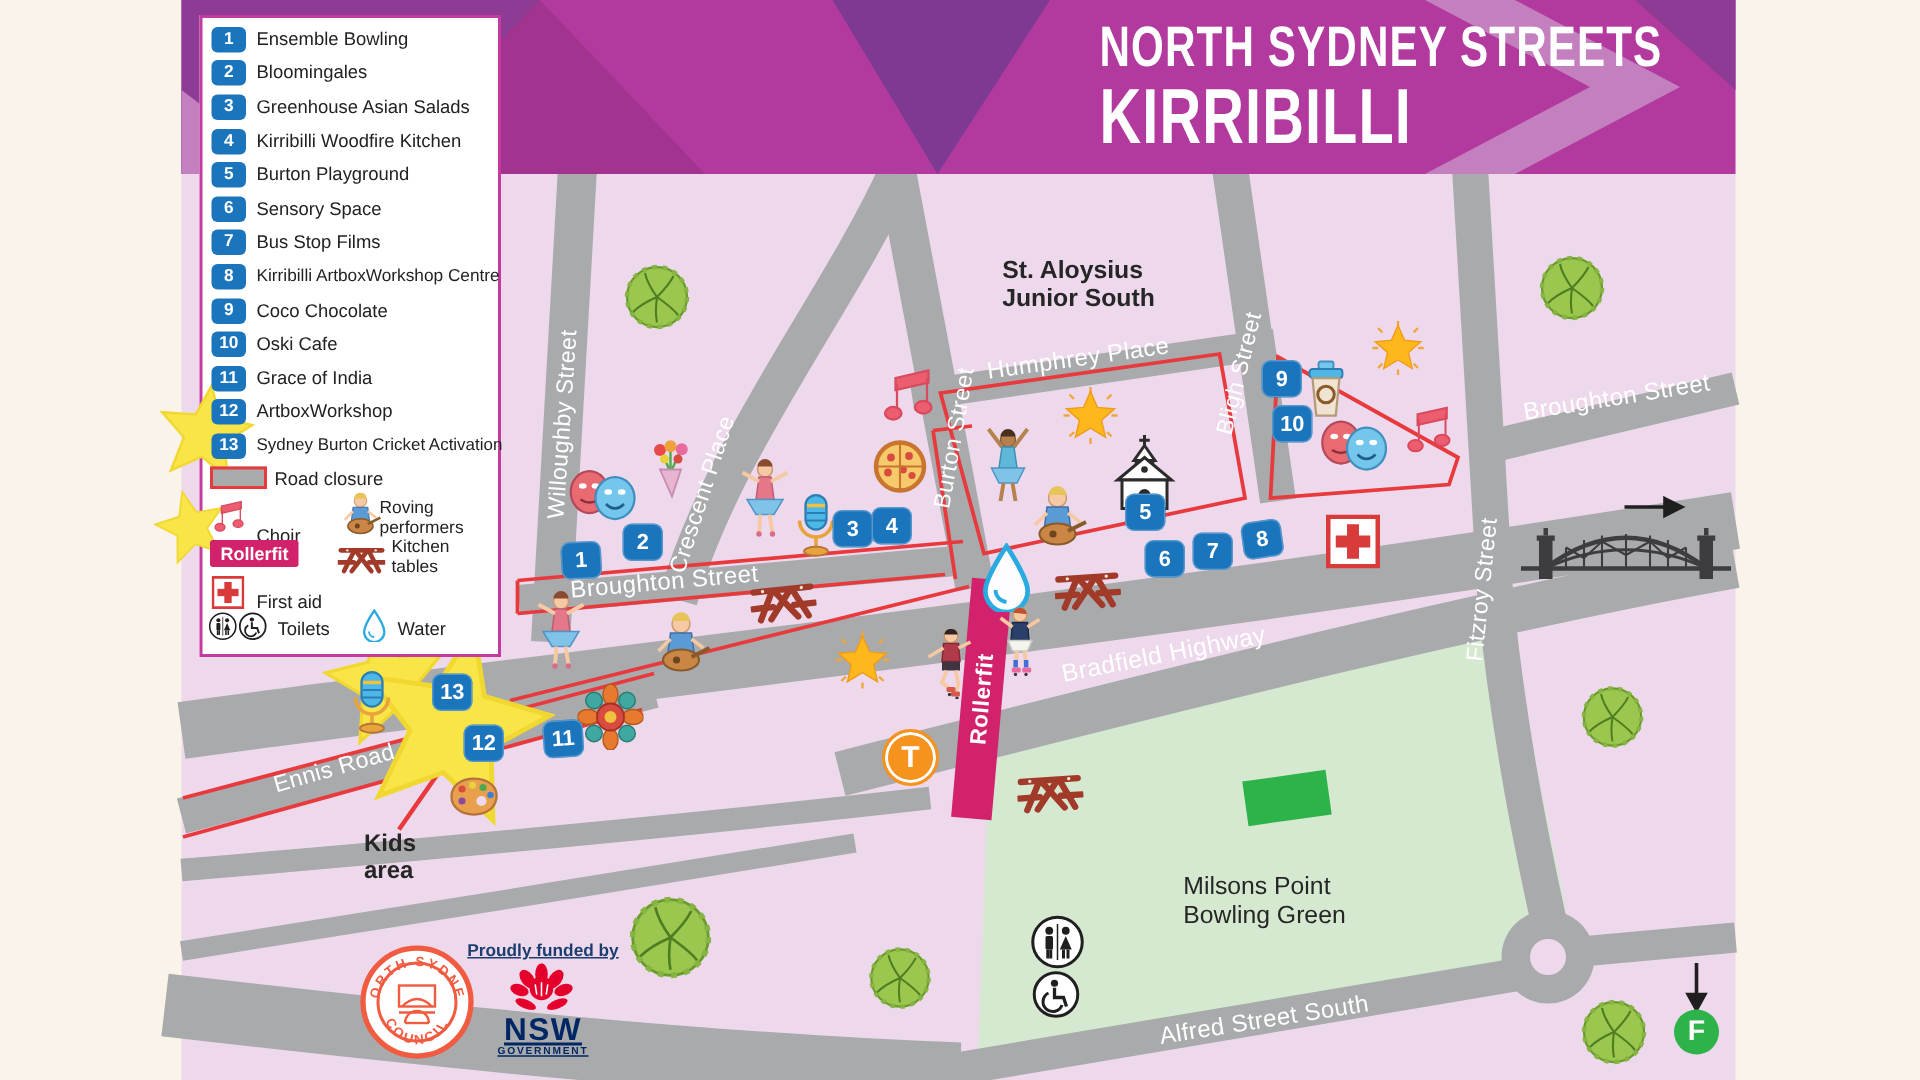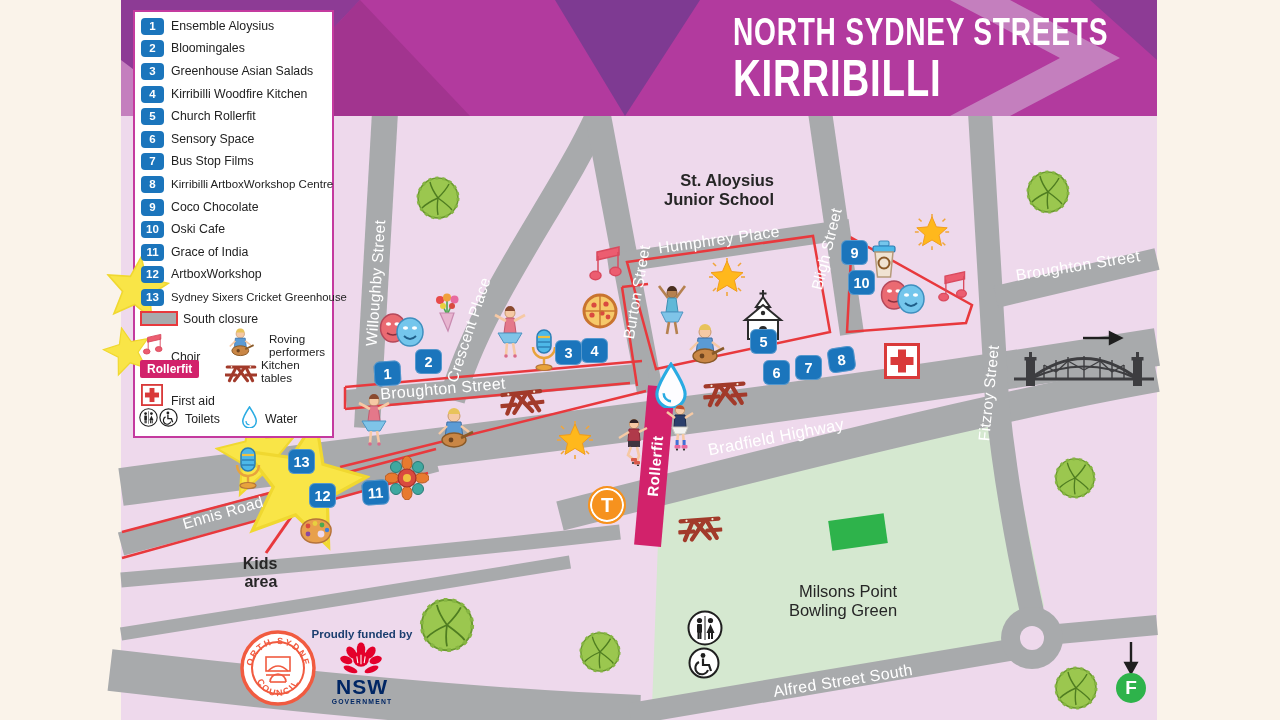--- a/index.html
+++ b/index.html
@@ -8,21 +8,21 @@
   svg.bg{position:absolute;left:0;top:0;z-index:0;}
   svg.ic{position:absolute;z-index:2;overflow:visible;}
   
   .hdr{position:absolute;left:733px;color:#fff;font-weight:bold;z-index:2;
        transform-origin:left top;transform:scaleX(.74);white-space:nowrap;letter-spacing:1px;}
   #hdr1{top:11px;font-size:38px;}
   #hdr2{top:48px;font-size:52px;}
   
   .street{position:absolute;color:#fff;white-space:nowrap;z-index:3;
           transform:translate(-50%,-50%) rotate(var(--r));font-size:15.5px;letter-spacing:.3px;}
-  .blklbl{position:absolute;color:#262626;text-align:right;z-index:3;
+  .blklbl{position:absolute;color:#262626;text-align:left;z-index:3;
           transform:translate(-50%,-50%);line-height:1.15;white-space:nowrap;}
   
   .badge{position:absolute;width:27px;height:25px;background:#1b75bc;border-radius:6px;
          color:#fff;font-weight:bold;font-size:14.5px;display:flex;align-items:center;
          justify-content:center;z-index:3;box-shadow:0 0 0 1px rgba(255,255,255,.25) inset;}
   .marker{position:absolute;border-radius:50%;color:#fff;font-weight:bold;z-index:3;
           display:flex;align-items:center;justify-content:center;}
   
   #legend-bg{position:absolute;left:133px;top:10px;width:201px;height:428px;background:#fff;
              border:2px solid #c43a9f;z-index:3;box-sizing:border-box;}
@@ -32,21 +32,21 @@
         font-weight:bold;font-size:11.5px;display:flex;align-items:center;justify-content:center;padding:0 1px;}
   .ltxt{font-size:12.3px;color:#222;white-space:nowrap;}
   .lsym{position:absolute;font-size:12.3px;color:#222;}
   .sm2{font-size:11.6px;line-height:1.12;}
   #rf-badge{background:#d2226b;color:#fff;font-weight:bold;font-size:12px;
             padding:2px 7px;border-radius:2px;}
   .star-over{position:absolute;z-index:4;overflow:visible;}
   .rfbar-lbl{position:absolute;color:#fff;font-weight:bold;font-size:15px;z-index:3;
              transform:translate(-50%,-50%) rotate(-85deg);white-space:nowrap;letter-spacing:.5px;}
   
-  .foot{position:absolute;z-index:2;text-align:center;transform:translate(-50%,-50%);white-space:nowrap;}
+  .foot{position:absolute;z-index:2;text-align:center;transform:translate(-50%,-50%);white-space:nowrap;text-decoration:underline;}
 </style>
 </head>
 <body>
 
 <svg class="bg" width="1280" height="720" viewBox="0 0 1280 720">
   <defs>
     <symbol id="tree" viewBox="0 0 46 46">
       <circle cx="23" cy="23" r="20" fill="#9bc74f" stroke="#6b9a2f" stroke-width="1.5"></circle>
       <circle cx="23" cy="23" r="20" fill="none" stroke="#86b542" stroke-width="3" stroke-dasharray="3 4"></circle>
       <g stroke="#4f7d21" stroke-width="1.4" fill="none">
@@ -515,21 +515,21 @@
 <div class="street" style="left:989px;top:393px;--r:-84deg">Fitzroy Street</div>
 <div class="street" style="left:443px;top:389px;--r:-5deg;font-size:16px">Broughton Street</div>
 <div class="street" style="left:1078px;top:266px;--r:-9deg;font-size:16px">Broughton Street</div>
 <div class="street" style="left:776px;top:437px;--r:-11deg;font-size:16.5px">Bradfield Highway</div>
 <div class="street" style="left:223px;top:513px;--r:-16deg">Ennis Road</div>
 <div class="street" style="left:843px;top:681px;--r:-9deg;font-size:16px">Alfred Street South</div>
 <div class="rfbar-lbl" style="left:655px;top:466px">Rollerfit</div>
 
 <div class="blklbl" style="left:719px;top:190px;font-size:16.5px;font-weight:600">
   <div>St. Aloysius</div>
-  <div>Junior School</div>
+  <div>Junior South</div>
 </div>
 <div class="blklbl" style="left:843px;top:601px;font-size:16.5px;font-weight:normal">
   <div>Milsons Point</div>
   <div>Bowling Green</div>
 </div>
 <div class="blklbl" style="left:260px;top:573px;font-size:16px;font-weight:600">
   <div>Kids</div>
   <div>area</div>
 </div>
 
@@ -554,37 +554,37 @@
 <svg class="star-over" style="left:105px;top:255px;width:64px;height:64px;transform:rotate(8deg)" viewBox="0 0 40 40">
     <use href="#ystar"></use>
   </svg>
 <svg class="star-over" style="left:103px;top:326px;width:48px;height:48px;transform:rotate(-14deg)" viewBox="0 0 40 40">
     <use href="#ystar"></use>
   </svg>
 
 <div id="legend">
   <div class="lrow" style="top:5px">
       <span class="lnum">1</span>
-      <span class="ltxt">Ensemble Aloysius</span>
+      <span class="ltxt">Ensemble Bowling</span>
     </div>
   <div class="lrow" style="top:27px">
       <span class="lnum">2</span>
       <span class="ltxt">Bloomingales</span>
     </div>
   <div class="lrow" style="top:50px">
       <span class="lnum">3</span>
       <span class="ltxt">Greenhouse Asian Salads</span>
     </div>
   <div class="lrow" style="top:73px">
       <span class="lnum">4</span>
       <span class="ltxt">Kirribilli Woodfire Kitchen</span>
     </div>
   <div class="lrow" style="top:95px">
       <span class="lnum">5</span>
-      <span class="ltxt">Church Rollerfit</span>
+      <span class="ltxt">Burton Playground</span>
     </div>
   <div class="lrow" style="top:118px">
       <span class="lnum">6</span>
       <span class="ltxt">Sensory Space</span>
     </div>
   <div class="lrow" style="top:140px">
       <span class="lnum">7</span>
       <span class="ltxt">Bus Stop Films</span>
     </div>
   <div class="lrow" style="top:163px">
@@ -602,34 +602,34 @@
   <div class="lrow" style="top:231px">
       <span class="lnum">11</span>
       <span class="ltxt">Grace of India</span>
     </div>
   <div class="lrow" style="top:253px">
       <span class="lnum">12</span>
       <span class="ltxt">ArtboxWorkshop</span>
     </div>
   <div class="lrow" style="top:276px">
       <span class="lnum">13</span>
-      <span class="ltxt" style="font-size:11.3px">Sydney Sixers Cricket Greenhouse</span>
+      <span class="ltxt" style="font-size:11.3px">Sydney Burton Cricket Activation</span>
     </div>
 
   <div class="lsym" style="left:7px;top:301px;width:34px;height:11px;background:#a8aaac;border:2.5px solid #e8393d"></div>
-  <div class="lsym" style="left:50px;top:302px">South closure</div>
+  <div class="lsym" style="left:50px;top:302px">Road closure</div>
 
   <svg class="lsym" style="left:9px;top:322px;width:22px;height:24px" viewBox="0 0 36 40">
       <use href="#note"></use>
     </svg>
   <div class="lsym" style="left:38px;top:340px">Choir</div>
   <svg class="lsym" style="left:94px;top:318px;width:28px;height:30px" viewBox="0 0 40 42">
       <use href="#guitarman"></use>
     </svg>
-  <div class="lsym sm2" style="left:136px;top:322px">
+  <div class="lsym sm2" style="left:120px;top:322px">
     <div>Roving</div>
       <div>performers</div>
   </div>
 
   <div class="lsym" id="rf-badge" style="left:7px;top:350px">Rollerfit</div>
   <svg class="lsym" style="left:92px;top:351px;width:32px;height:22px" viewBox="0 0 44 30">
       <use href="#picnic"></use>
     </svg>
   <div class="lsym sm2" style="left:128px;top:348px">
     <div>Kitchen</div>

